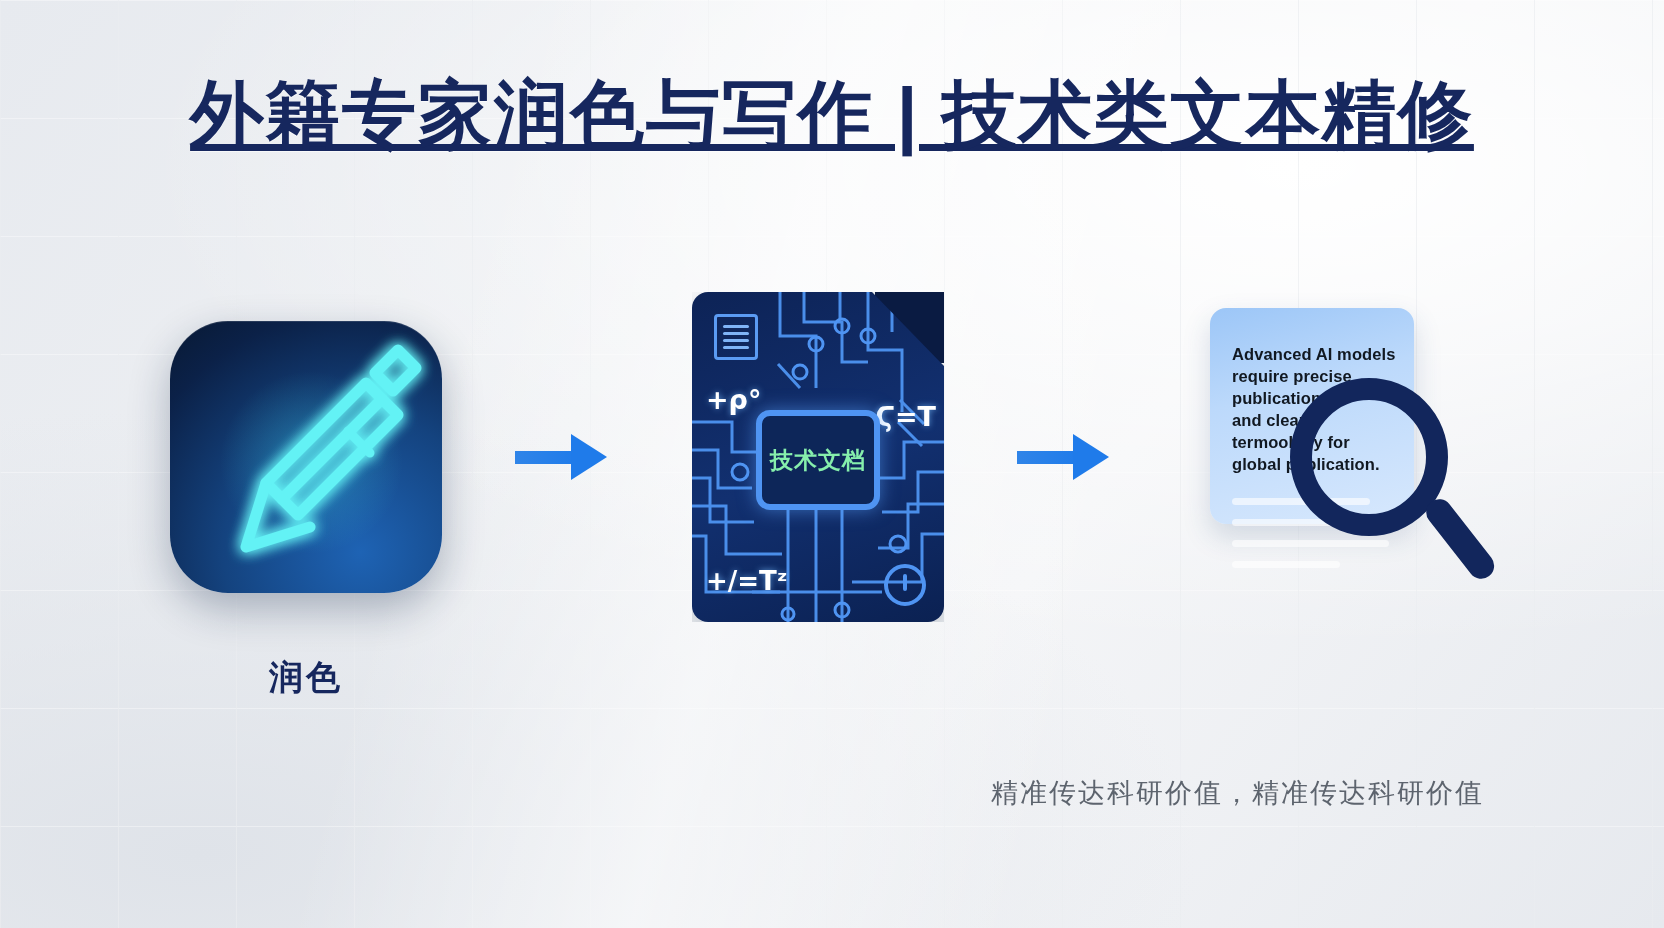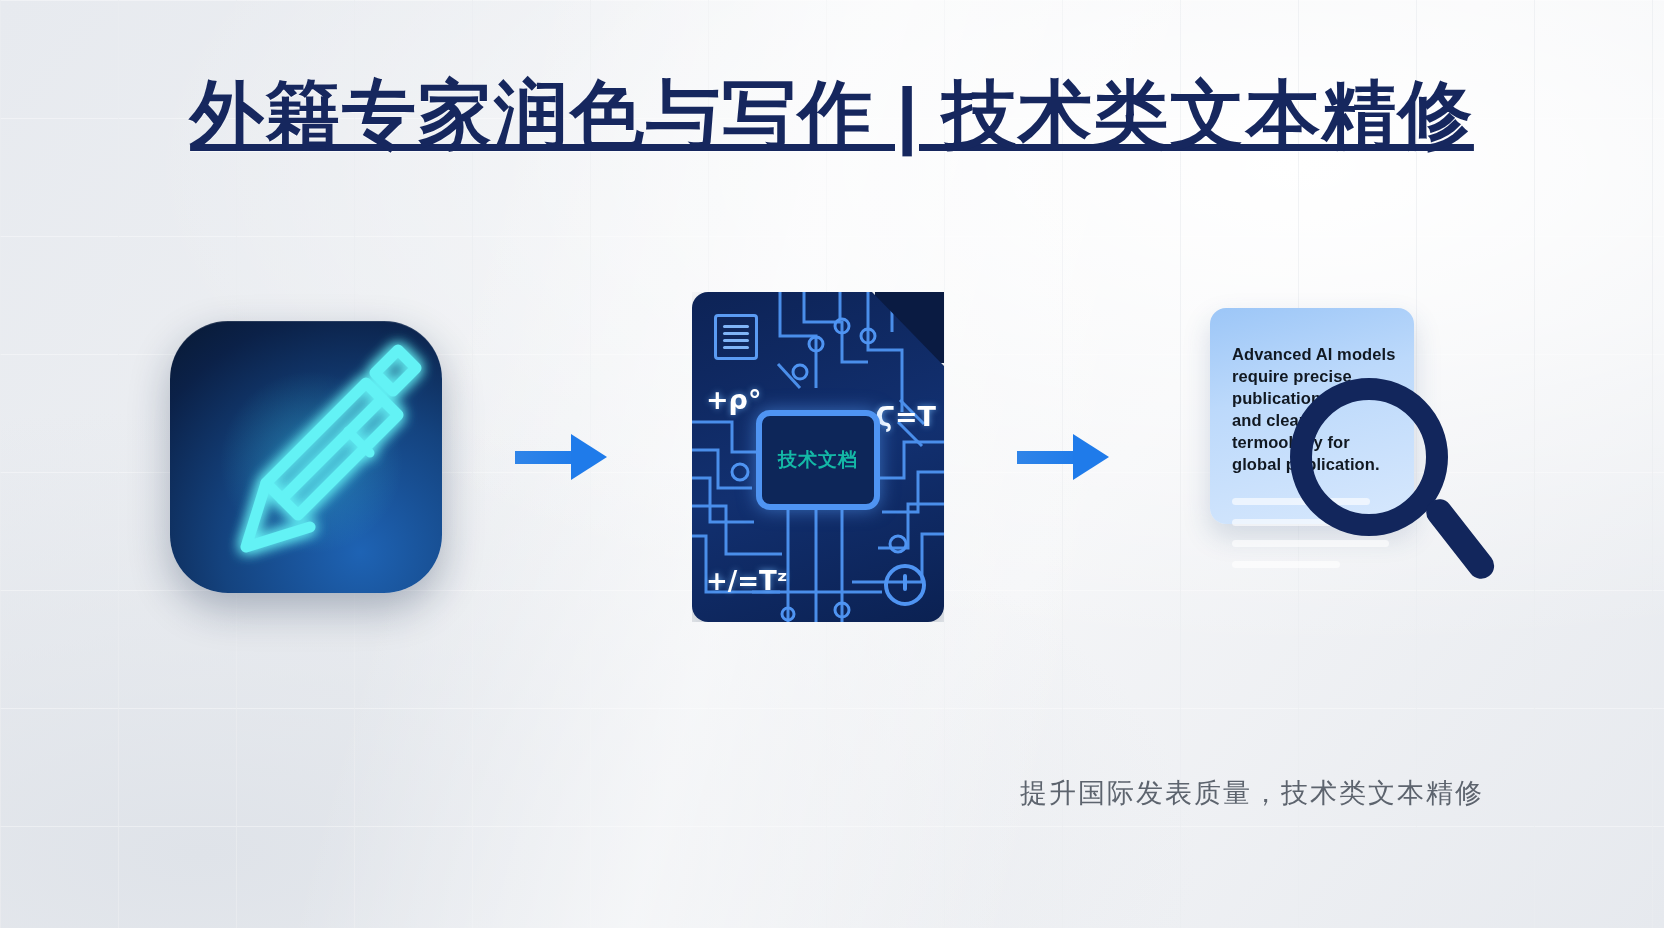--- a/index.html
+++ b/index.html
@@ -129,21 +129,21 @@
   #f3{ left:14px; bottom:26px; font-size:26px;text-align:right; }
   #chip{
     position:absolute; left:50%; top:50%; transform:translate(-50%,-47%);
     width:124px; height:100px; border-radius:14px;
     border:6px solid #4f94f2;
     background:#0d2659;
     box-shadow:0 0 18px rgba(90,160,250,.55);
     display:flex; align-items:center; justify-content:center;
   }
   #chip span{
-    color:#14b8a6; font-size:19px; font-weight:bold; letter-spacing:1px;
+    color:#86efac; font-size:23px; font-weight:bold; letter-spacing:1px;
     white-space:nowrap;
   }
   #power-icon{
     position:absolute; right:18px; bottom:16px;
     width:42px; height:42px; border-radius:50%;
     border:4px solid #4f94f2;
   }
   #power-icon::after{
     content:""; position:absolute; left:50%; top:6px; width:4px; height:17px;
     background:#4f94f2; transform:translateX(-50%); border-radius:2px;
@@ -332,17 +332,20 @@
       <div id="loupe">
         <div class="ring"></div>
         <div class="handle"></div>
       </div>
     </div>
   </div>
 
 </div>
 
 <div id="labels">
+  <div class="lab-slot">
+    <div class="lab">润色</div>
+  </div>
   <div class="lab-gap"></div>
   <div class="lab-gap"></div>
 </div>
 
-<div id="caption">提升国际发表质量，技术类文本精修</div>
+<div id="caption">精准传达科研价值，精准传达科研价值</div>
 
 </body></html>

